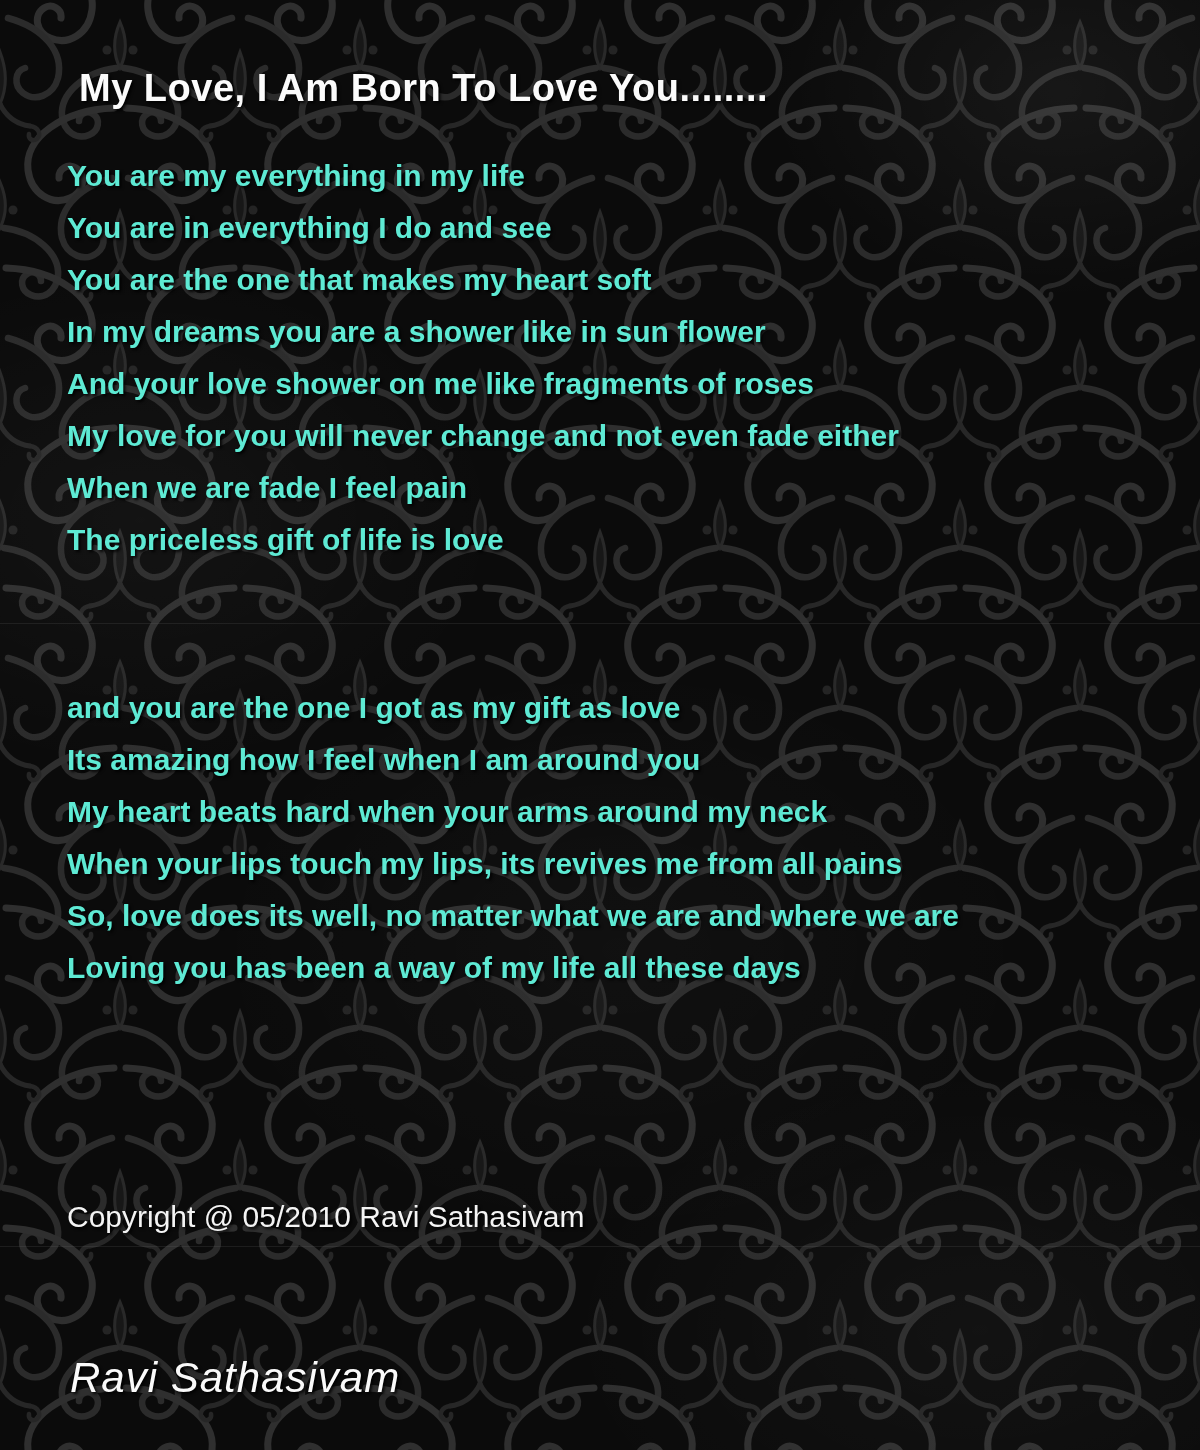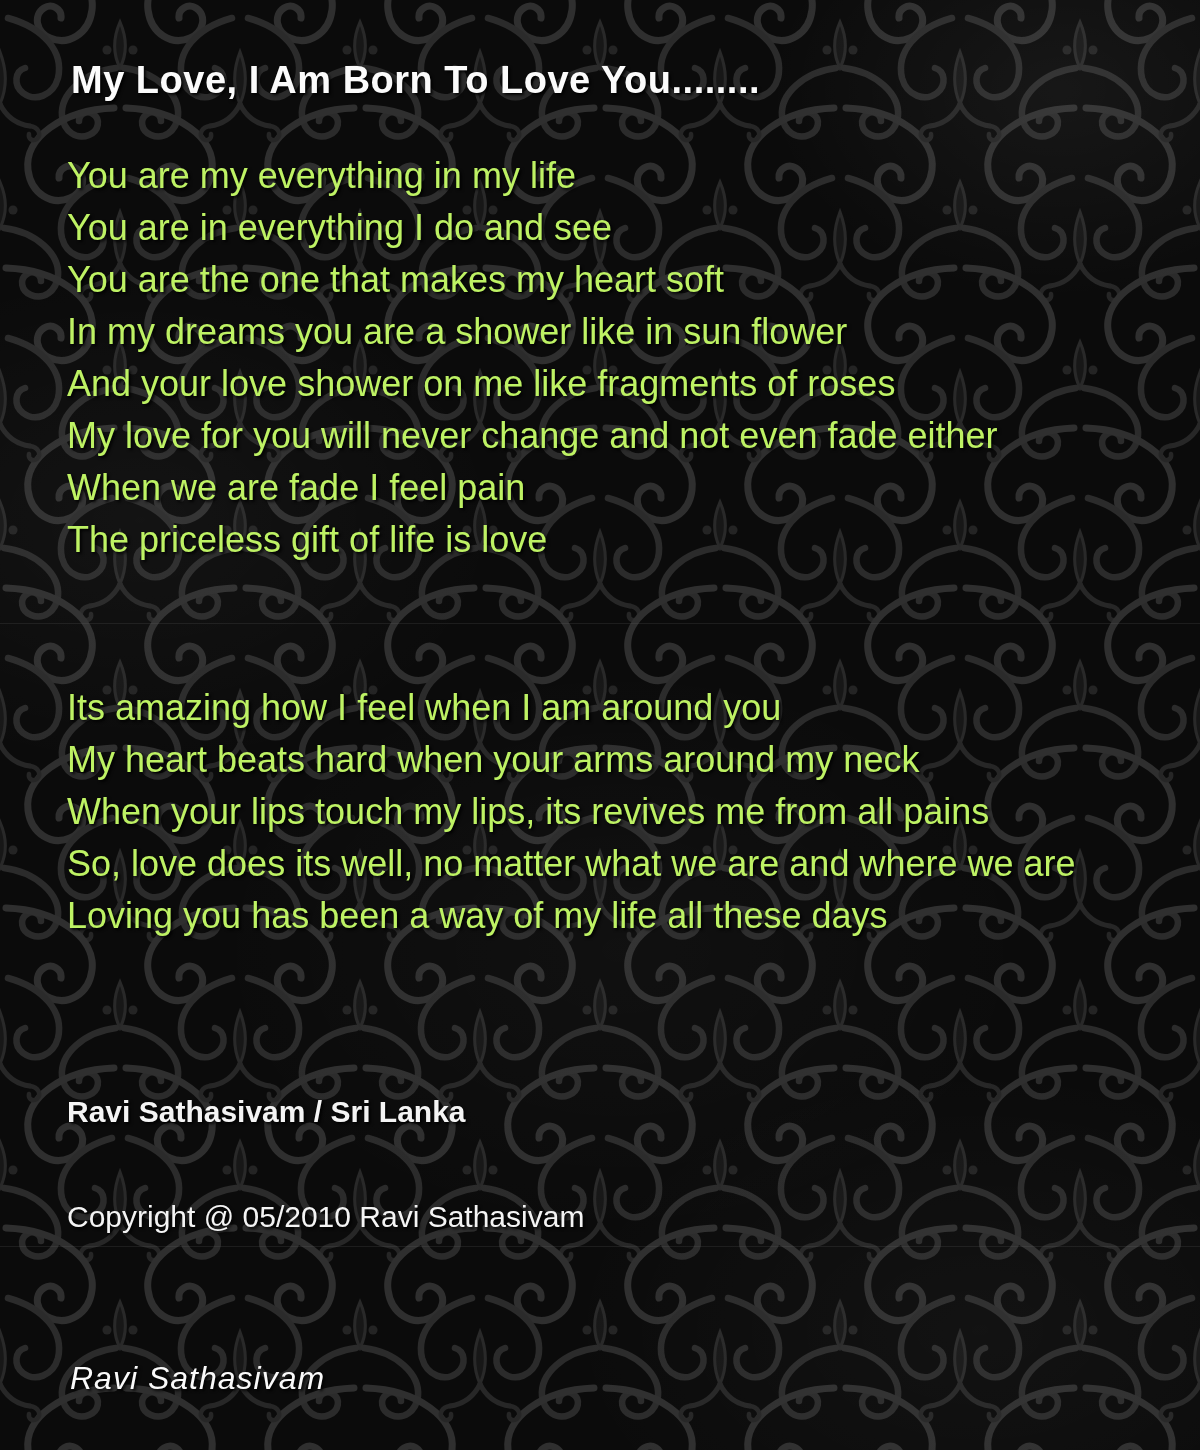--- a/index.html
+++ b/index.html
@@ -34,38 +34,38 @@
     position: absolute;
     left: 0;
     width: 100%;
     height: 1px;
     background: rgba(110,110,110,0.18);
   }
   .title {
     position: absolute;
     left: 67px;
     top: 55px;
-    margin: 4px;
+    margin: 12px;
     font-size: 38px;
     font-weight: bold;
     color: #fbfbfb;
     letter-spacing: 0.5px;
     white-space: nowrap;
     text-shadow: 2px 2px 3px rgba(0,0,0,0.9);
   }
   .stanza {
     position: absolute;
     left: 67px;
   }
   .stanza1 { top: 150px; }
   .stanza2 { top: 682px; }
   .line {
-    font-size: 36px;
-    font-weight: normal;
-    color: #bef264;
+    font-size: 30px;
+    font-weight: bold;
+    color: #5eead4;
     line-height: 52px;
     white-space: nowrap;
     text-shadow: 2px 2px 3px rgba(0,0,0,0.9);
   }
   .author {
     position: absolute;
     left: 67px;
     top: 1086px;
     font-size: 30px;
     font-weight: bold;
@@ -82,21 +82,21 @@
     font-weight: normal;
     color: #f4f4f4;
     line-height: 52px;
     white-space: nowrap;
     text-shadow: 2px 2px 3px rgba(0,0,0,0.9);
   }
   .signature {
     position: absolute;
     left: 70px;
     top: 1352px;
-    font-size: 32px;
+    font-size: 42px;
     font-style: italic;
     font-weight: normal;
     color: #fafafa;
     line-height: 52px;
     letter-spacing: 1px;
     white-space: nowrap;
     text-shadow: 2px 2px 3px rgba(0,0,0,0.9);
   }
 </style>
 </head>
@@ -151,26 +151,26 @@
     <div class="line">You are in everything I do and see</div>
     <div class="line">You are the one that makes my heart soft</div>
     <div class="line">In my dreams you are a shower like in sun flower</div>
     <div class="line">And your love shower on me like fragments of roses</div>
     <div class="line">My love for you will never change and not even fade either</div>
     <div class="line">When we are fade I feel pain</div>
     <div class="line">The priceless gift of life is love</div>
   </div>
 
   <div class="stanza stanza2">
+    <div class="line">and you are the one I got as my gift as love</div>
     <div class="line">Its amazing how I feel when I am around you</div>
     <div class="line">My heart beats hard when your arms around my neck</div>
     <div class="line">When your lips touch my lips, its revives me from all pains</div>
     <div class="line">So, love does its well, no matter what we are and where we are</div>
     <div class="line">Loving you has been a way of my life all these days</div>
   </div>
 
-  <div class="author">Ravi Sathasivam / Sri Lanka</div>
 
   <div class="copyright">Copyright @ 05/2010 Ravi Sathasivam</div>
 
   <div class="signature">Ravi Sathasivam</div>
 
 </div>
 
 </body></html>

